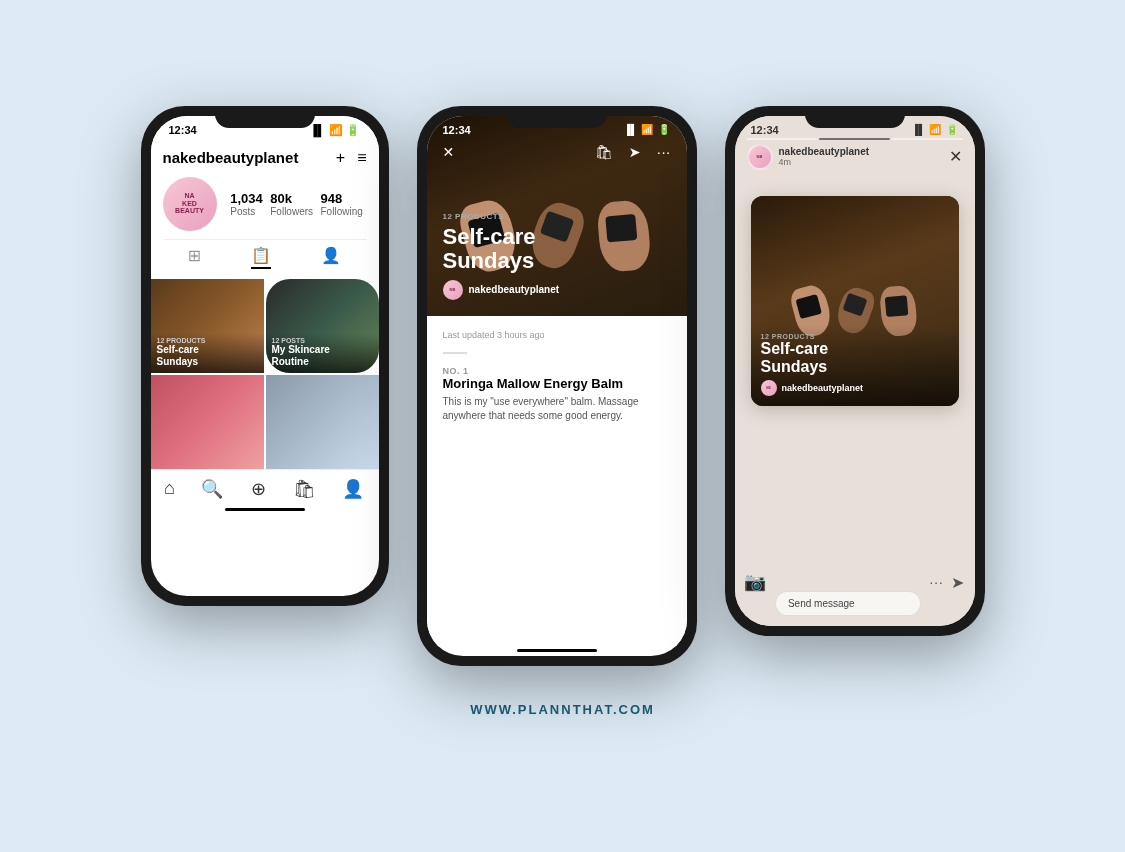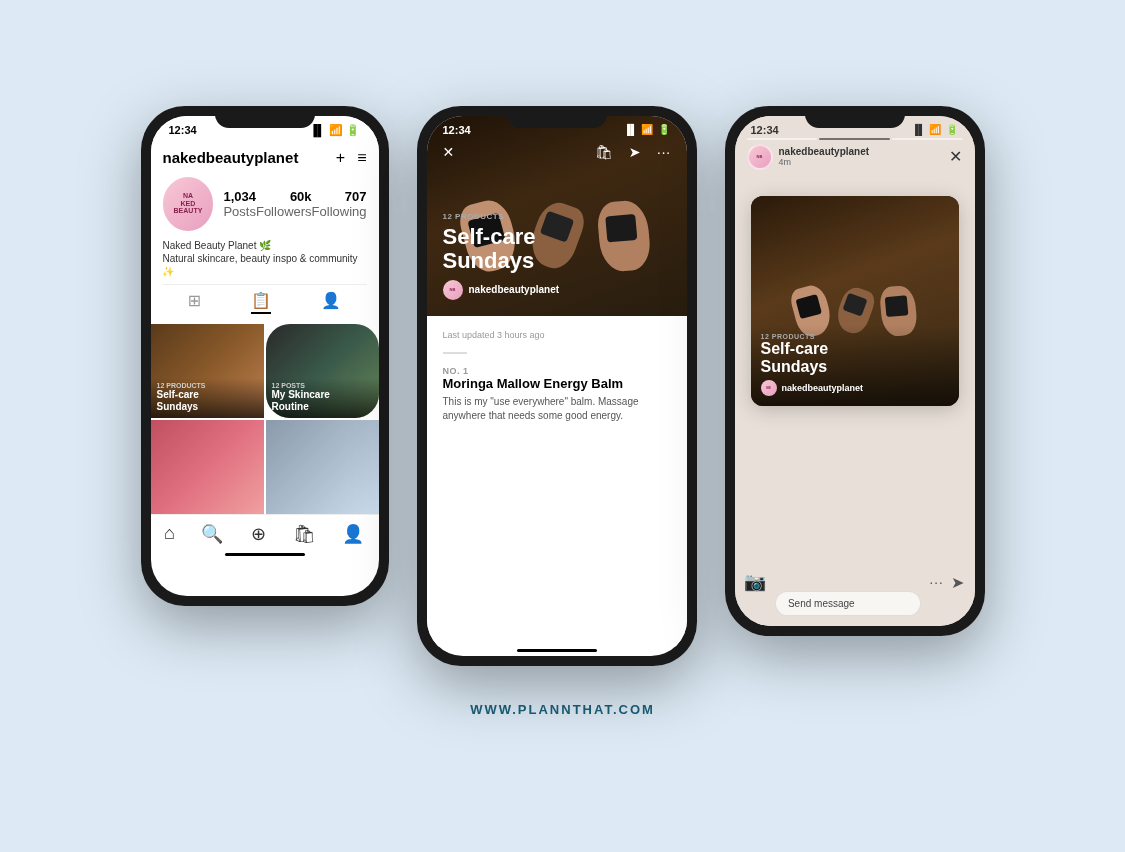--- a/index.html
+++ b/index.html
@@ -96,23 +96,23 @@
       width: 54px; height: 54px;
       border-radius: 50%;
       background: linear-gradient(135deg, #f8c8d4, #e89fc0);
       display: flex; align-items: center; justify-content: center;
       font-size: 8px; font-weight: 700; color: #c05080; text-align: center;
       line-height: 1.1;
     }
     .stats-numbers {
       display: flex; flex: 1; justify-content: space-around;
     }
-    .stat-item { text-align: right; }
+    .stat-item { text-align: left; }
     .stat-num { font-size: 13px; font-weight: 700; }
-    .stat-label { font-size: 13px; color: #666; }
+    .stat-label { font-size: 10px; color: #666; }
     .profile-bio { font-size: 10px; color: #333; margin-bottom: 6px; line-height: 1.3; }
     .edit-profile-btn {
       width: 100%;
       border: 1px solid #ccc;
       border-radius: 6px;
       padding: 4px;
       text-align: center;
       font-size: 11px;
       font-weight: 600;
       background: #fff;
@@ -338,34 +338,30 @@
         <div class="profile-stats-row">
           <div class="avatar-circle">
             <div style="text-align:center;font-size:7px;font-weight:800;color:#8a2050;line-height:1.1;">NA<br>KED<br>BEAUTY</div>
           </div>
           <div class="stats-numbers">
             <div class="stat-item">
               <div class="stat-num">1,034</div>
               <div class="stat-label">Posts</div>
             </div>
             <div class="stat-item">
-              <div class="stat-num">60k</div>
+              <div class="stat-num">80k</div>
               <div class="stat-label">Followers</div>
             </div>
             <div class="stat-item">
-              <div class="stat-num">707</div>
+              <div class="stat-num">948</div>
               <div class="stat-label">Following</div>
             </div>
           </div>
         </div>
 
-        <div class="profile-bio">
-          <div>Naked Beauty Planet 🌿</div>
-          <div>Natural skincare, beauty inspo &amp; community ✨</div>
-        </div>
 
 
         <div class="profile-tabs">
           <div class="profile-tab">⊞</div>
           <div class="profile-tab active">📋</div>
           <div class="profile-tab">👤</div>
         </div>
       </div>
 
       <div class="profile-grid">

